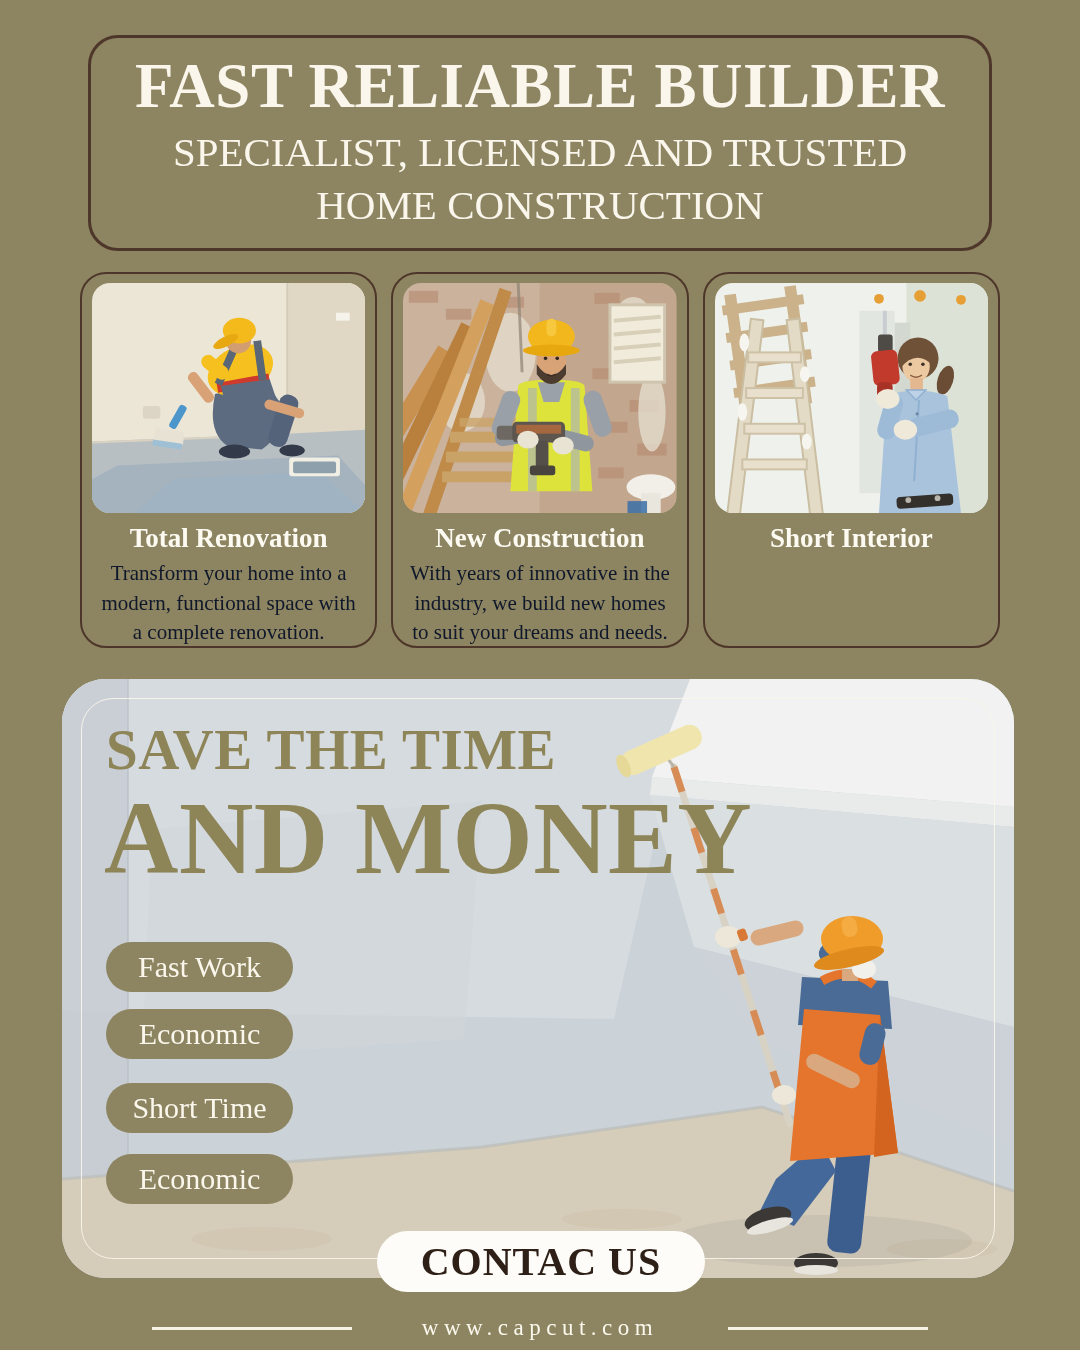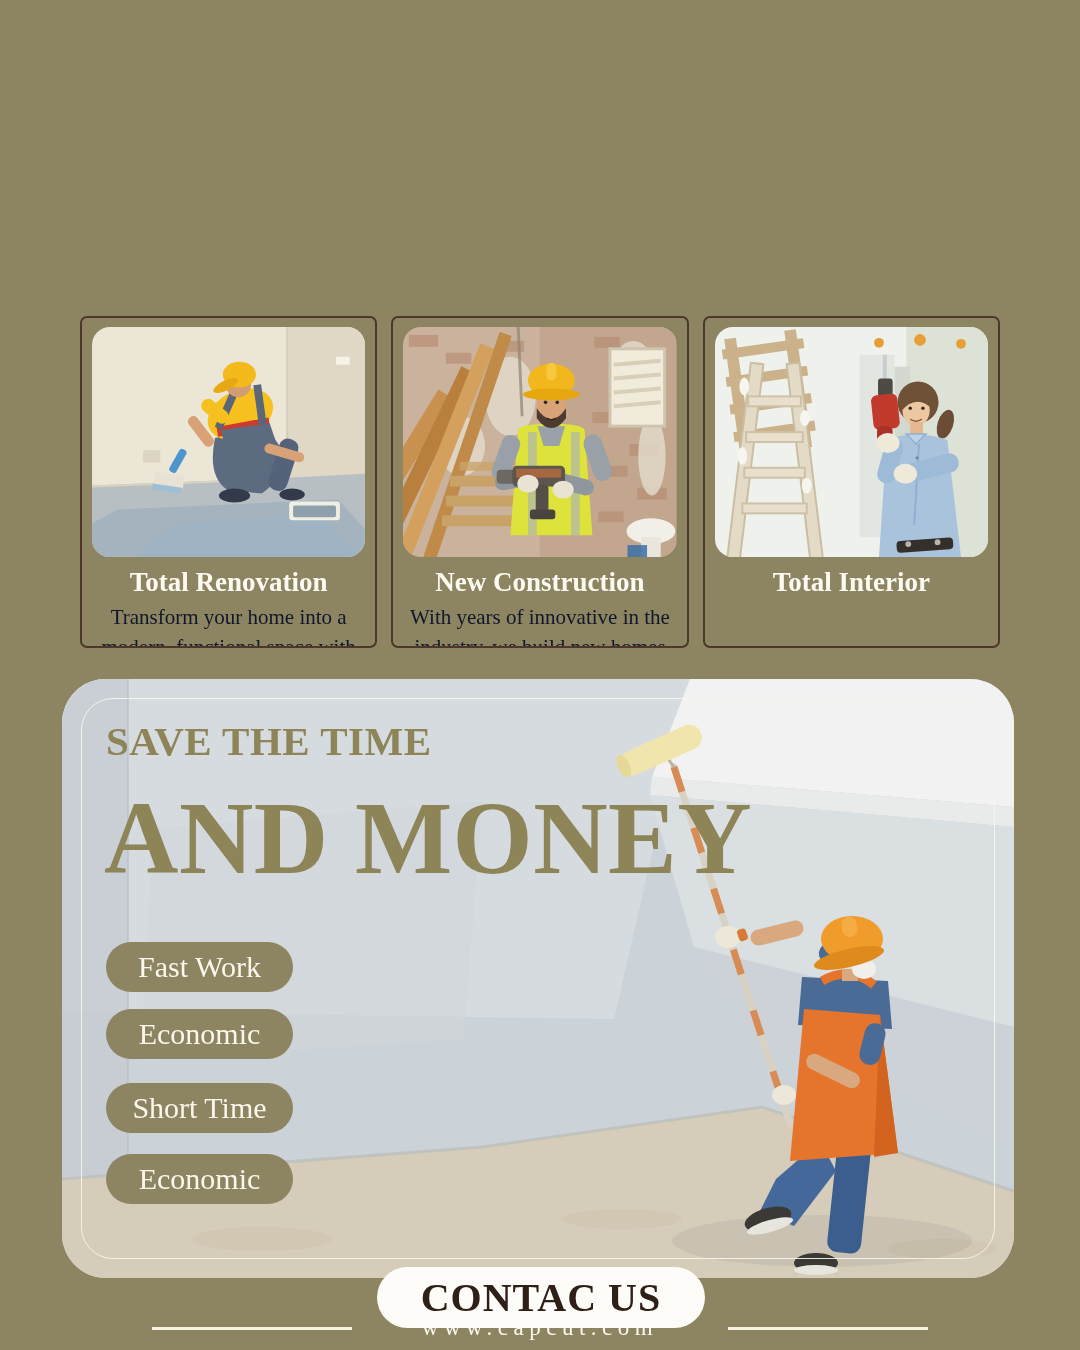--- a/index.html
+++ b/index.html
@@ -17,66 +17,73 @@
     box-sizing:border-box;border:3px solid #4e372a;border-radius:30px;
     display:flex;flex-direction:column;align-items:center;justify-content:center;
     text-align:center;color:#faf6ec;
   }
   .header-title{font-size:63px;font-weight:bold;letter-spacing:.5px;line-height:1.02;}
   .header-sub{font-size:41px;line-height:1.3;margin-top:8px;}
 
   
   .services{position:absolute;left:80px;top:272px;width:920px;height:376px;display:flex;gap:14px;}
   .service-card{
-    flex:1;box-sizing:border-box;border:2.5px solid #4e372a;border-radius:7px;
-    padding:9px 10px 0;display:flex;flex-direction:column;align-items:center;overflow:hidden;margin-top:44px;
+    flex:1;box-sizing:border-box;border:2.5px solid #4e372a;border-radius:26px;
+    padding:9px 10px 0;display:flex;flex-direction:column;align-items:center;overflow:hidden;
   }
   .service-photo{width:100%;height:230px;border-radius:18px;overflow:hidden;flex:none;}
   .service-photo svg{display:block;width:100%;height:100%;}
   .service-title{margin-top:11px;font-size:27px;font-weight:bold;color:#fdfaf2;line-height:1.1;}
   .service-desc{margin-top:5px;font-size:21px;color:#0f172a;text-align:center;line-height:1.42;padding:0 3px;}
 
   
   .hero-card{
     position:absolute;left:62px;top:679px;width:952px;height:599px;
     border-radius:44px;overflow:hidden;background:#cfd5da;
   }
   .hero-card > svg{position:absolute;left:0;top:0;width:100%;height:100%;}
   .hero-inner-border{
     position:absolute;left:19px;top:19px;right:19px;bottom:19px;
     border:1.5px solid rgba(249,245,233,.92);border-radius:32px;pointer-events:none;
   }
-  .hero-heading-small{position:absolute;left:44px;top:38px;font-size:41px;font-weight:bold;color:#8d8457;letter-spacing:.5px;}
+  .hero-heading-small{position:absolute;left:44px;top:38px;font-size:57px;font-weight:bold;color:#8d8457;letter-spacing:.5px;}
   .hero-heading-big{position:absolute;left:42px;top:92px;font-size:103px;font-weight:bold;color:#8d8457;letter-spacing:.5px;margin-top:8px;}
   .pill{
     position:absolute;left:44px;width:187px;height:50px;border-radius:25px;
     background:#8d8561;color:#fbf7ec;font-size:30px;
     display:flex;align-items:center;justify-content:center;
   }
   .pill-1{top:263px;}.pill-2{top:330px;}.pill-3{top:404px;}.pill-4{top:475px;}
 
   
   .contact-pill{
     position:absolute;left:377px;top:1231px;width:328px;height:61px;
     background:#fdfcf8;border-radius:31px;z-index:5;
     display:flex;align-items:center;justify-content:center;
-    font-size:40px;font-weight:bold;color:#2e1f17;letter-spacing:1px;margin-top:36px;
+    font-size:40px;font-weight:bold;color:#2e1f17;letter-spacing:1px;
   }
   .footer{
     position:absolute;left:0;top:1306px;width:1080px;height:44px;
     display:flex;align-items:center;justify-content:center;gap:70px;
   }
   .footer-line{width:200px;height:3px;background:#f6f2e4;}
   .footer-text{font-size:23px;letter-spacing:5.5px;color:#fbf8ee;}
 </style>
 </head>
 <body>
 
 <div class="page">
 
+  <div class="header-box">
+    <div class="header-title">FAST RELIABLE BUILDER</div>
+    <div class="header-sub">
+      <div>SPECIALIST, LICENSED AND TRUSTED</div>
+      <div>HOME CONSTRUCTION</div>
+    </div>
+  </div>
 
   <div class="services">
 
     <div class="service-card">
       <div class="service-photo">
         <svg viewBox="0 0 280 232" preserveAspectRatio="none">
           <rect width="280" height="232" fill="#ece6d7"></rect>
           <rect x="200" width="80" height="232" fill="#e0d8c5"></rect>
           <line x1="200" y1="0" x2="200" y2="154" stroke="#d4ccb9" stroke-width="2"></line>
           <rect x="250" y="30" width="14" height="8" fill="#f6f3ea"></rect>
@@ -239,21 +246,21 @@
           <rect x="167" y="52" width="15" height="18" rx="3" fill="#4e4a46"></rect>
           <rect x="161" y="68" width="27" height="35" rx="6" transform="rotate(-6 174 85)" fill="#c23a2c"></rect>
           <rect x="166" y="100" width="16" height="22" rx="5" fill="#a83226"></rect>
           <ellipse cx="177" cy="117" rx="12" ry="10" fill="#efe9da"></ellipse>
           <ellipse cx="195" cy="148" rx="12" ry="10" fill="#efe9da"></ellipse>
           <rect x="186" y="214" width="58" height="12" rx="4" transform="rotate(-4 215 220)" fill="#33302c"></rect>
           <circle cx="198" cy="219" r="3" fill="#b9b4ac"></circle>
             <circle cx="228" cy="217" r="3" fill="#b9b4ac"></circle>
         </svg>
       </div>
-      <div class="service-title">Total Interior</div>
+      <div class="service-title">Short Interior</div>
     </div>
   </div>
 
   <div class="hero-card">
     <svg viewBox="0 0 952 599" preserveAspectRatio="none">
       <rect width="952" height="599" fill="#ccd3d8"></rect>
       <polygon points="0,0 630,0 552,340 0,332" fill="#d6dbdf"></polygon>
       <rect x="0" y="0" width="66" height="520" fill="#c4cbd1" opacity="0.7"></rect>
       <line x1="66" y1="0" x2="66" y2="516" stroke="#b7bec5" stroke-width="2" opacity="0.6"></line>
       <polygon points="628,0 952,0 952,128 590,98" fill="#f1f2f1"></polygon>

